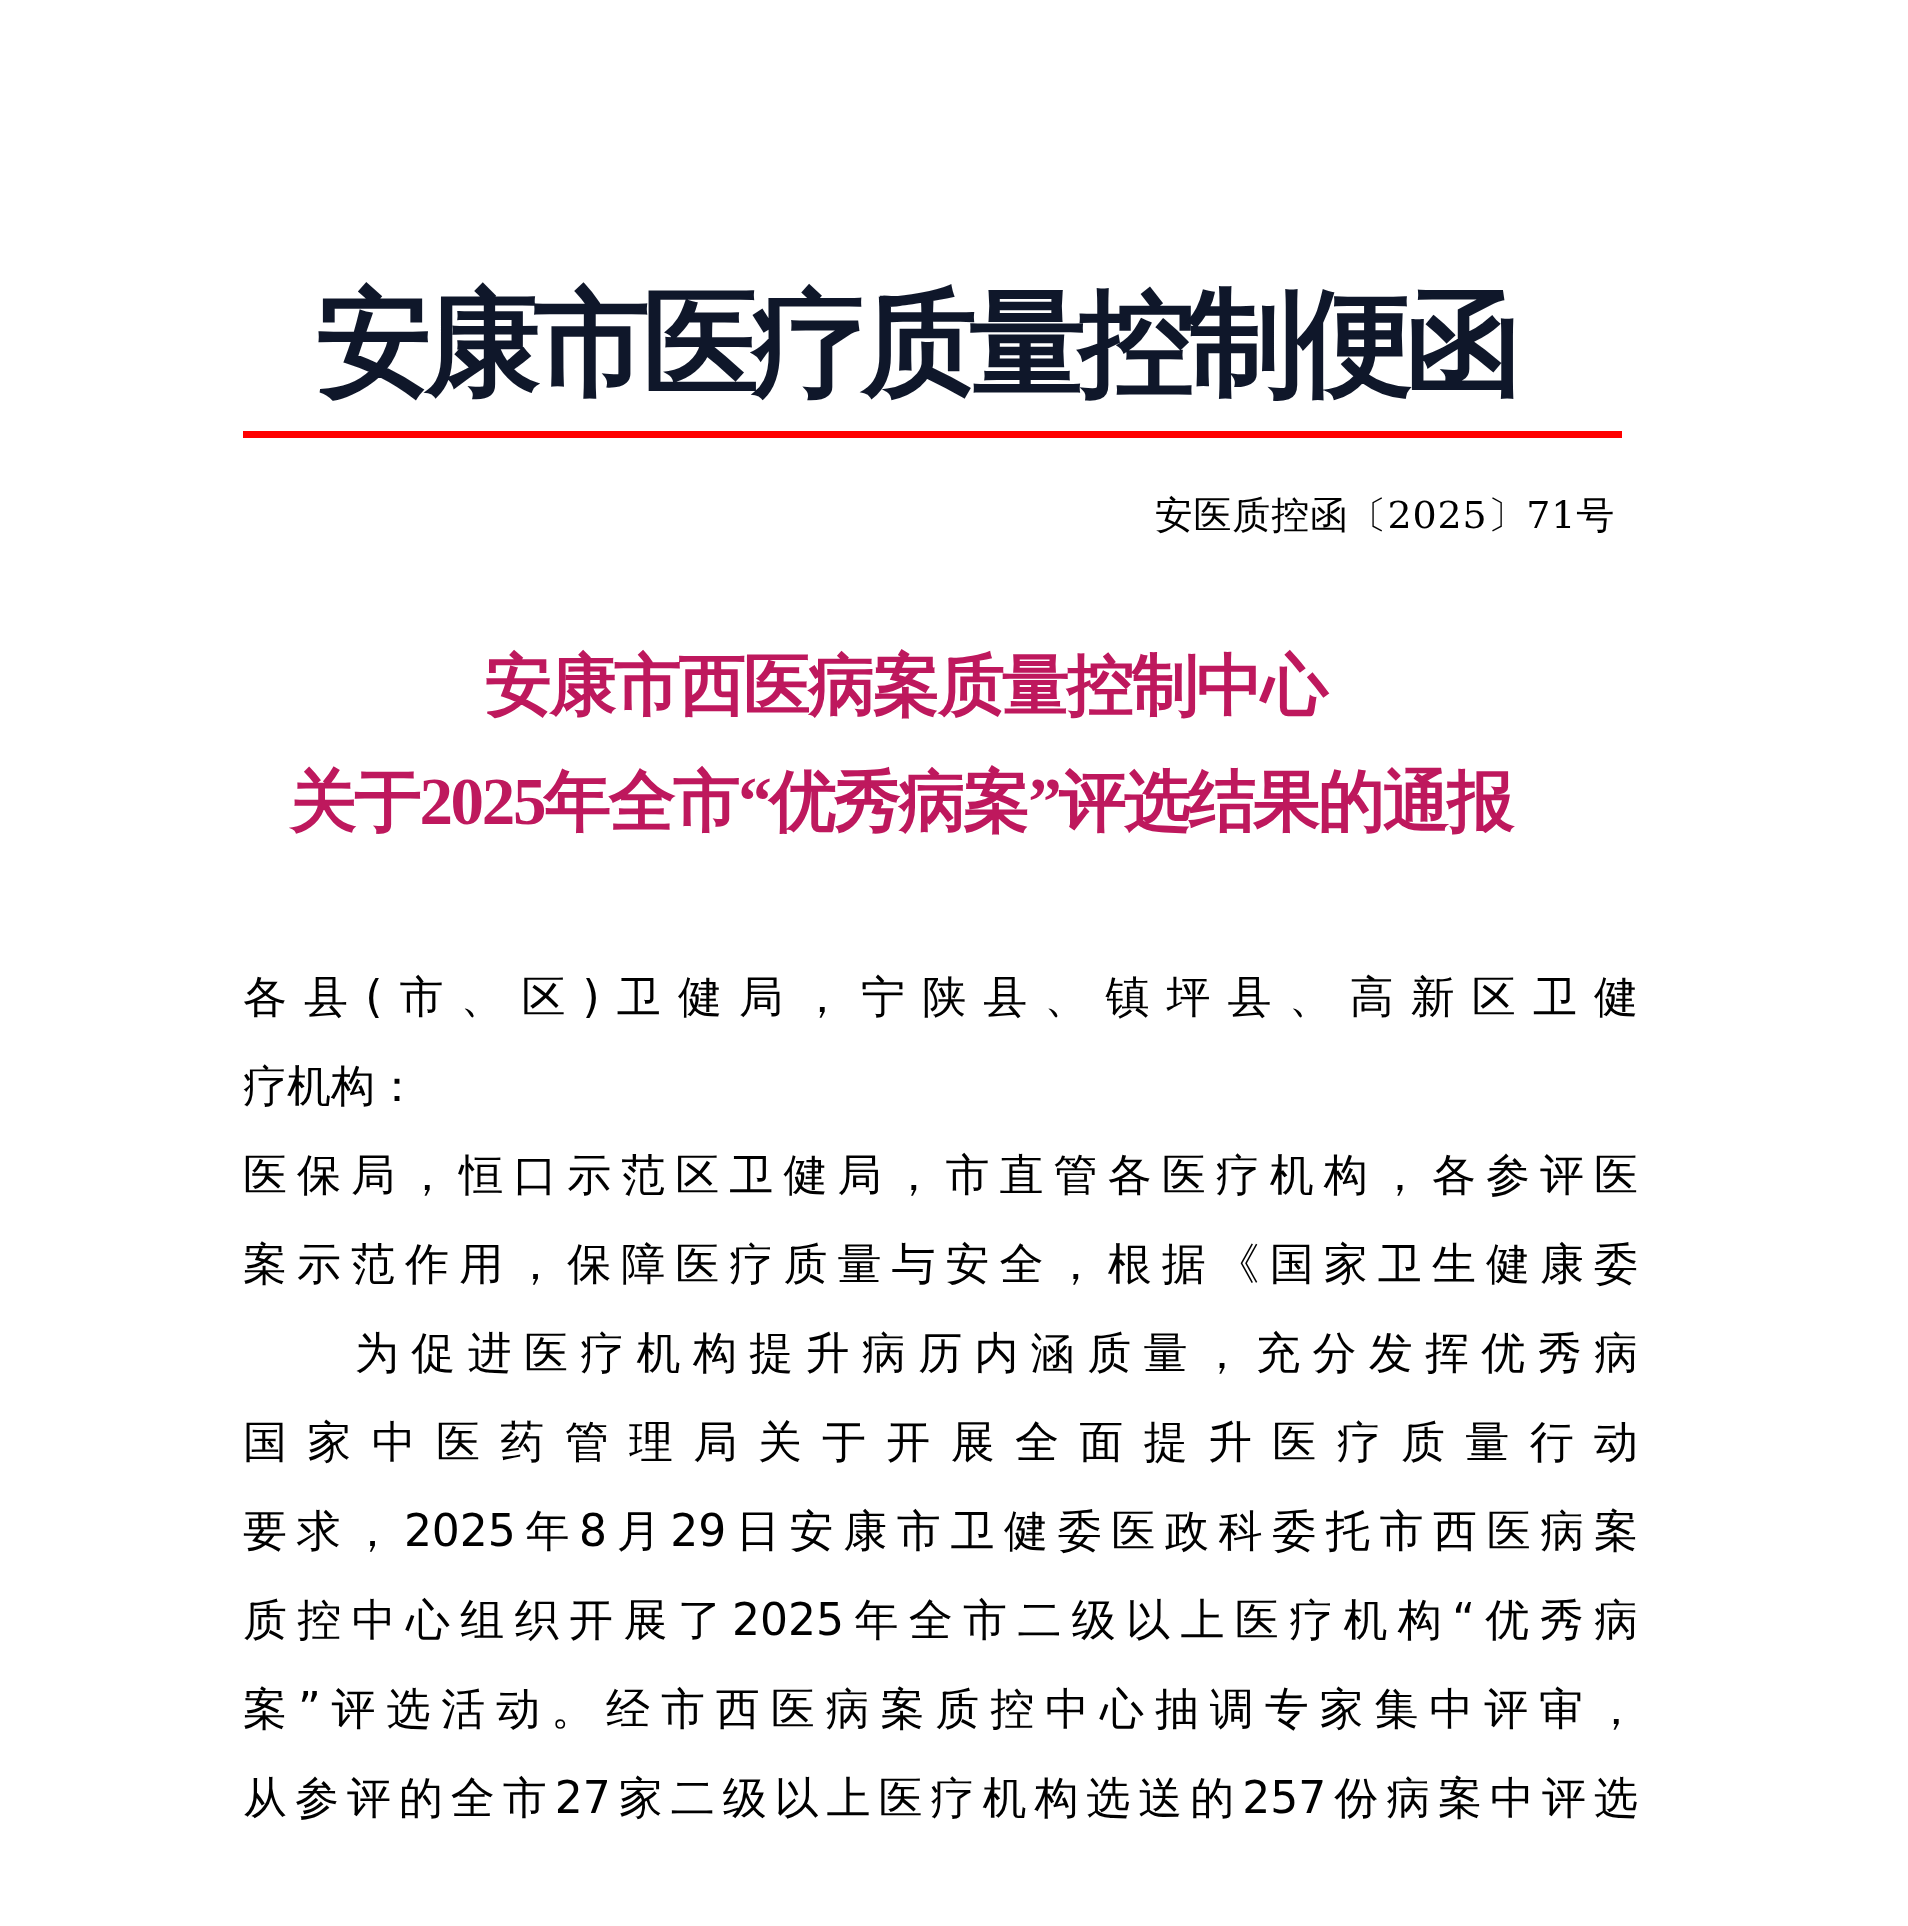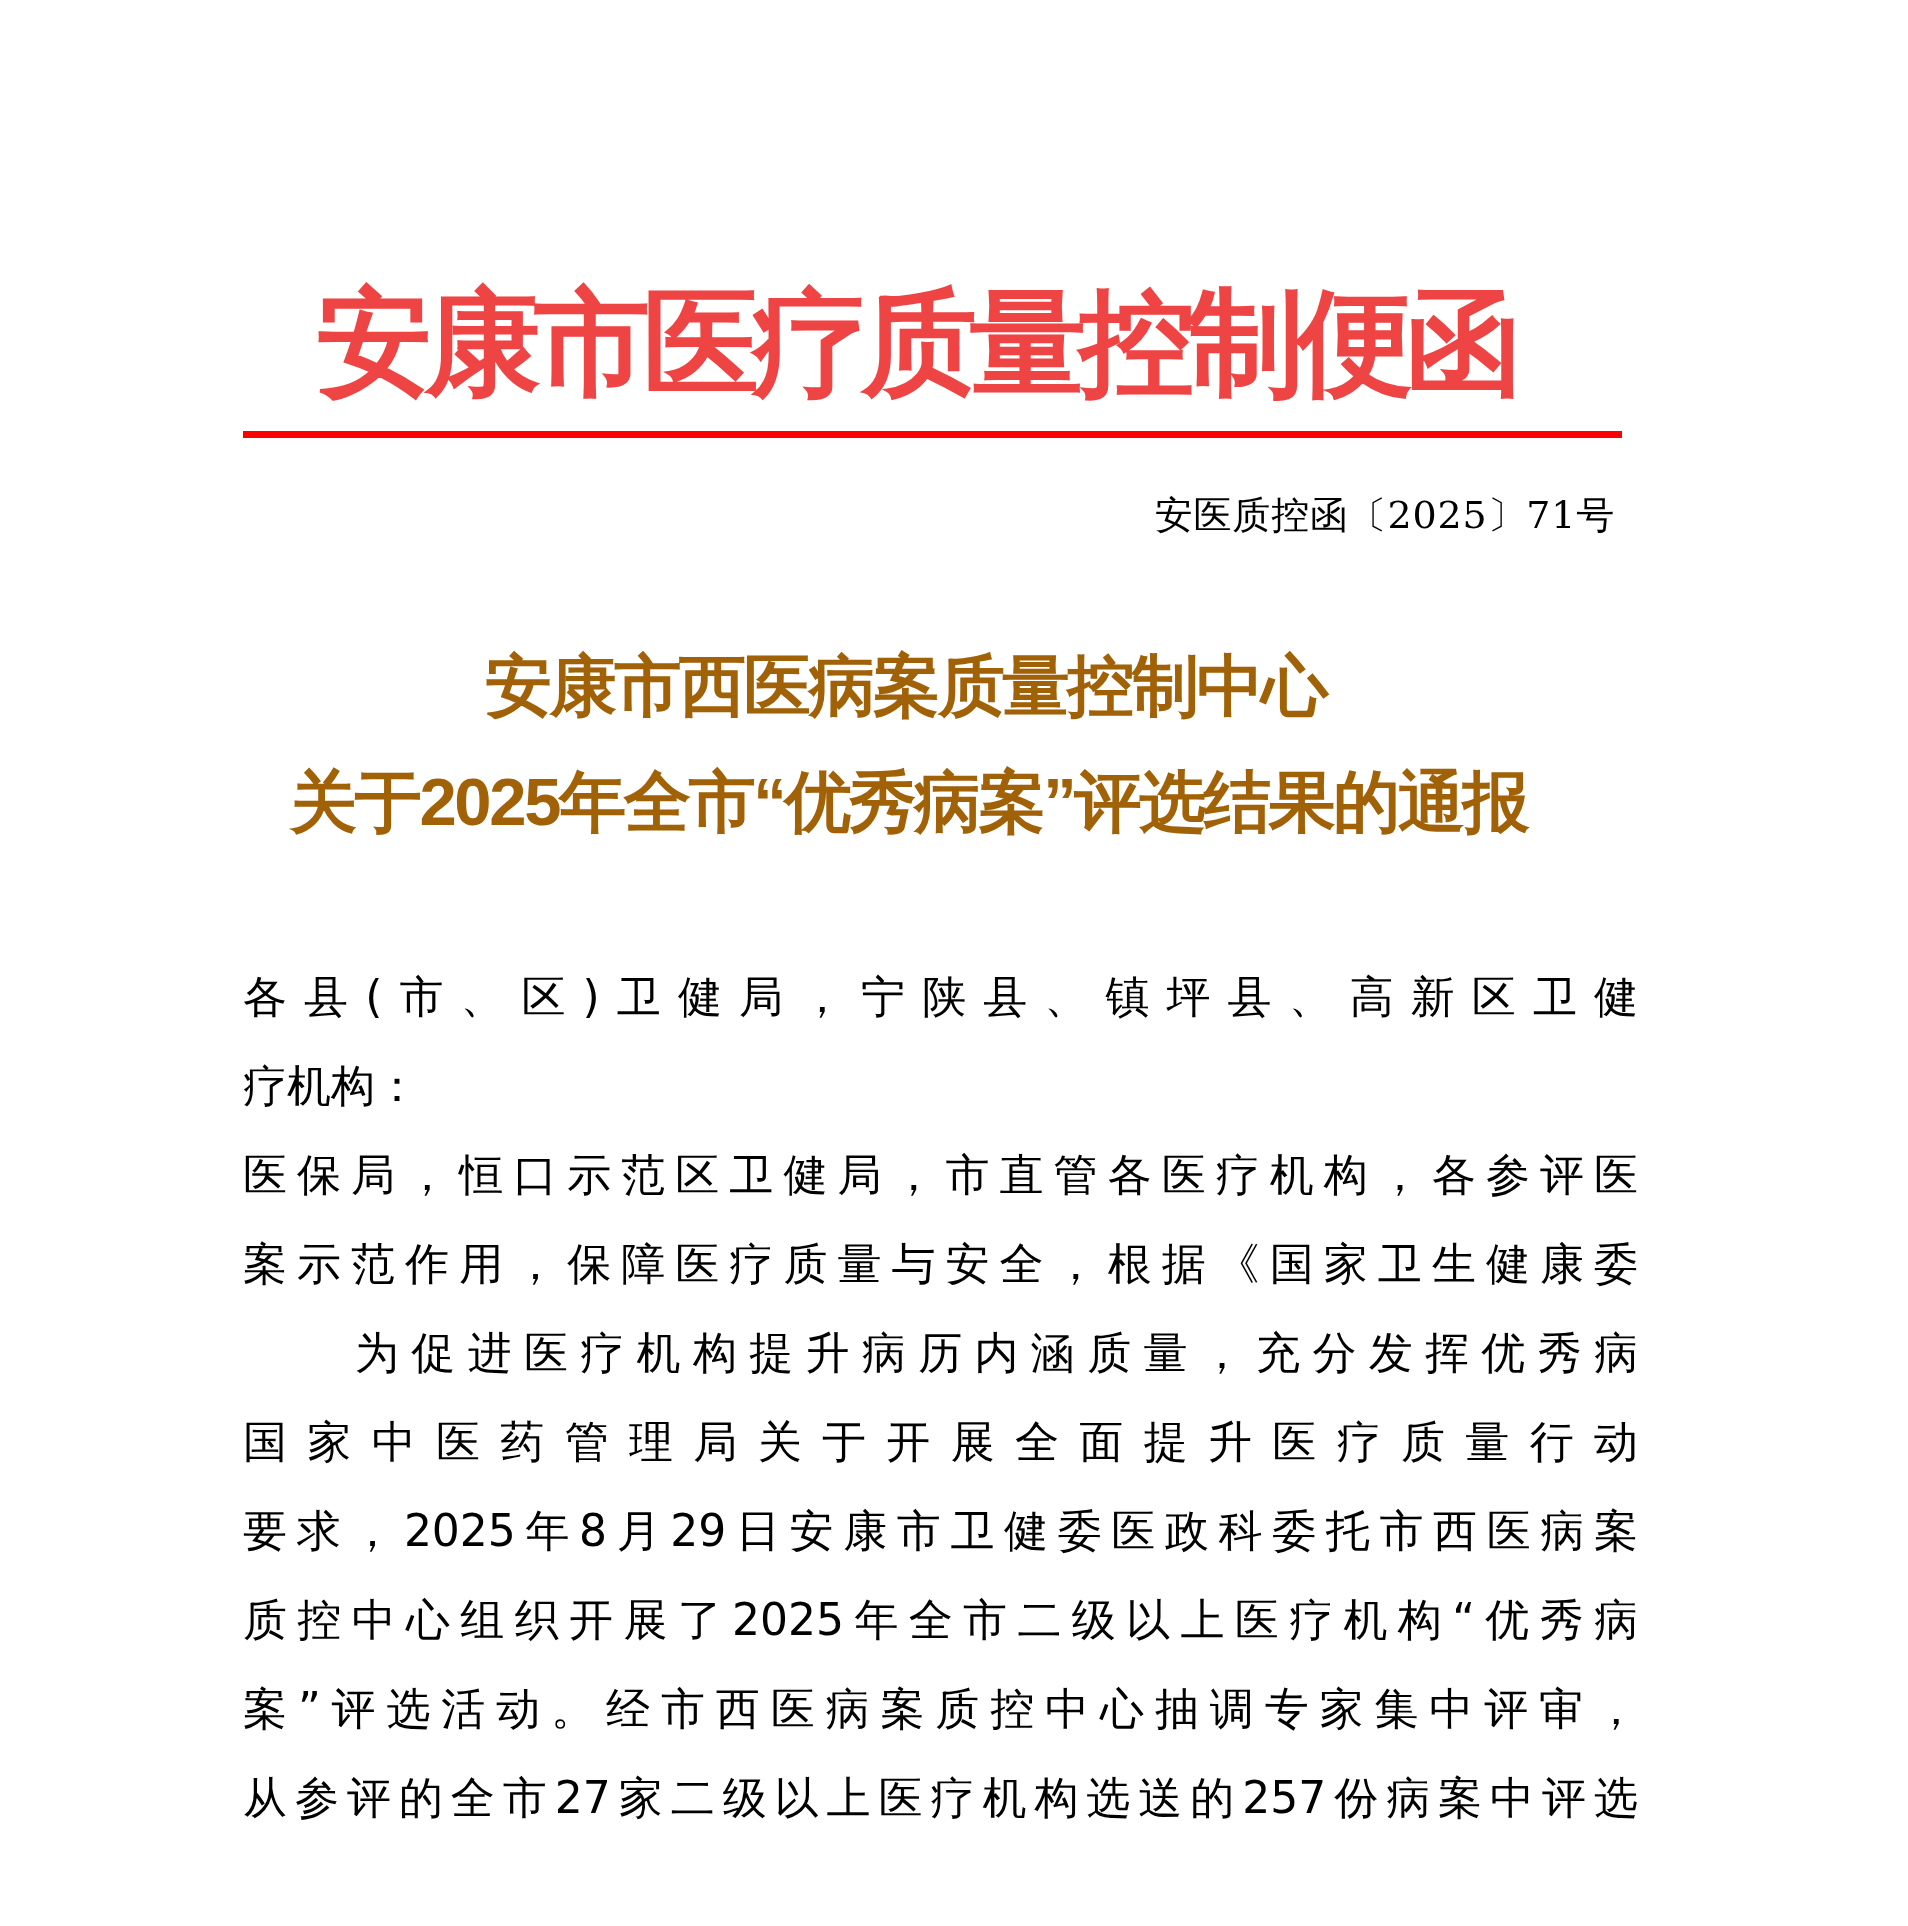--- a/index.html
+++ b/index.html
@@ -1,34 +1,34 @@
 <!DOCTYPE html>
 <html style="font-size:6.2px"><head>
 <meta charset="utf-8">
 <style>
   html, body { margin: 0; padding: 0; background: #ffffff; }
   body { width: 1908px; height: 2716px; position: relative; overflow: hidden; }
   .page { position: absolute; left: 0; top: 0; width: 1908px; height: 2716px; background: #ffffff; }
   .letterhead {
     position: absolute; left: 316px; top: 270px; width: 1256px; height: 146px;
-    color: #ef4444; font-family: "DejaVu Sans", sans-serif; font-weight: bold;
+    color: #0f172a; font-family: "DejaVu Sans", sans-serif; font-weight: bold;
     font-size: 116px; line-height: 146px; letter-spacing: -7px; white-space: nowrap;
     transform: scaleX(1.0); transform-origin: left top;
   }
   .rule-top {
     position: absolute; left: 243px; top: 431px; width: 1379px; height: 7px; background: #FF0000;
   }
   .docno {
     position: absolute; right: 293px; top: 474px; height: 50px;
     font-family: "DejaVu Serif", serif; font-size: 38px; line-height: 50px; color: #000;
     white-space: nowrap; letter-spacing: 0.8px; margin-top: 16px;
   }
   .title {
-    position: absolute; font-family: Liberation Sans, sans-serif; font-weight: bold;
-    color: #a16207; font-size: 67px; line-height: 85px; white-space: nowrap; letter-spacing: -2.3px;
+    position: absolute; font-family: Liberation Serif, serif; font-weight: bold;
+    color: #be185d; font-size: 67px; line-height: 85px; white-space: nowrap; letter-spacing: -2.3px;
   }
   .title.l1 { left: 485px; top: 643px; }
   .title.l2 { left: 290px; top: 759px; }
   .body {
     position: absolute; left: 243px; top: 952px; width: 1395px;
     font-family: "DejaVu Sans", sans-serif; color: #000; font-size: 44px;
   }
   .line { height: 89px; line-height: 89px; white-space: nowrap; letter-spacing: 0px; text-align: justify; text-align-last: justify; }
   .line.last { text-align-last: left; }
   .line.indent { padding-left: 112px; }

